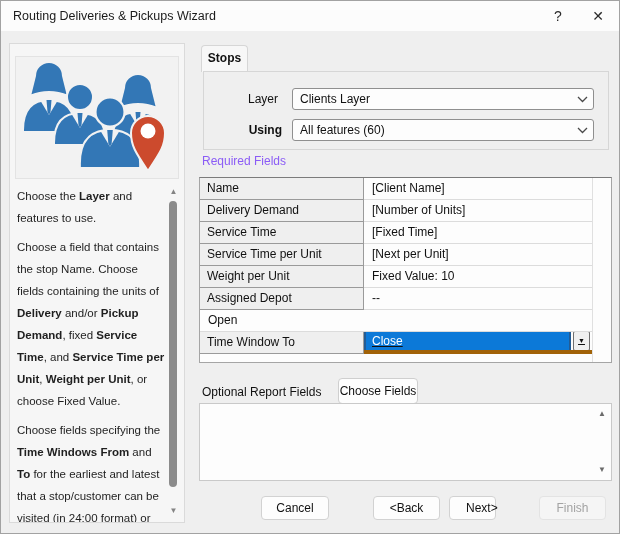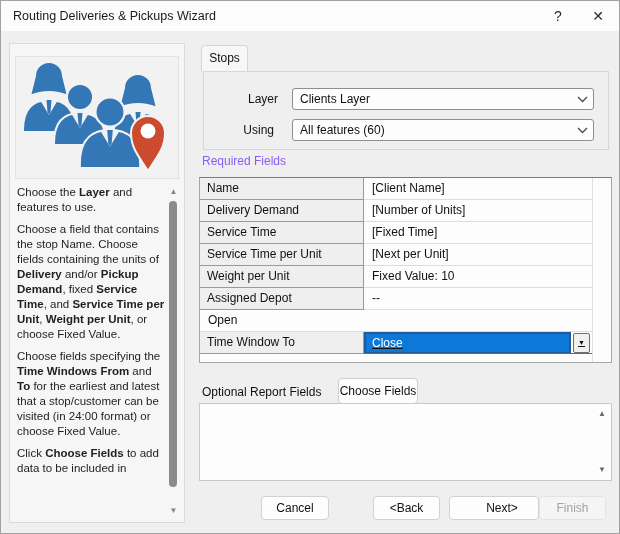--- a/index.html
+++ b/index.html
@@ -31,21 +31,21 @@
   .left-panel {
     position:absolute; left:8px; top:42px; width:176px; height:480px;
     background:#f6f6f6; border:1px solid #dadada; overflow:hidden;
   }
   .illustration {
     position:absolute; left:5px; top:12px; width:164px; height:123px;
     background:#f2f2f2; border:1px solid #e3e3e3;
   }
   .instructions {
     position:absolute; left:7px; top:141px; width:148px; bottom:0;
-    font-size:11.5px; line-height:15px; color:#1f1f1f; overflow:hidden;
+    font-size:11.5px; line-height:22px; color:#1f1f1f; overflow:hidden;
   }
   .instructions .para { margin-bottom:7px; }
   .instructions b { font-weight:bold; }
 
   .side-scrollbar {
     position:absolute; left:156px; top:141px; width:15px; bottom:5px;
   }
   .scroll-arrow {
     position:absolute; left:0; width:15px; height:13px; text-align:center;
     font-size:8px; color:#848484; line-height:13px;
@@ -55,21 +55,21 @@
   .scroll-thumb {
     position:absolute; left:3px; top:16px; bottom:30px; width:8px;
     background:#8b8b8b; border-radius:4px;
   }
 
   
   .tab {
     position:absolute; left:200px; top:44px; width:47px; height:27px;
     background:#f7f7f7; border:1px solid #d6d6d6; border-bottom:none;
     border-radius:4px 4px 0 0; font-size:12px; color:#111;
-    text-align:center; line-height:25px;
+    text-align:center; line-height:25px;font-weight:bold;
   }
 
   
   .groupbox {
     position:absolute; left:202px; top:70px; width:406px; height:79px;
     border:1px solid #d6d6d6;
   }
   .field-label {
     position:absolute; width:70px; text-align:right; font-size:12px; color:#111;
   }
@@ -94,21 +94,21 @@
   .g-label {
     width:164px; background:#efefef; border-right:1px solid #9a9a9a;
     border-bottom:1px solid #9a9a9a; font-size:12px; color:#111;
     line-height:21px; padding-left:7px; overflow:hidden; white-space:nowrap;
   }
   .g-value {
     flex:1; background:#fdfdfd; border-bottom:1px solid #dcdcdc;
     font-size:12px; color:#111; line-height:21px; padding-left:8px;
     overflow:hidden; white-space:nowrap; display:flex; align-items:center;
   }
-  .g-value.sel { padding:0 1px 0 0; border-bottom:1px solid #a16207;text-decoration:underline; }
+  .g-value.sel { padding:0 1px 0 0; border-bottom:4px solid #a16207;text-decoration:underline; }
   .sel-combo {
     flex:1; height:22px; background:#0c79d8; border:2px solid #235c95;
     color:#fff; line-height:18px; padding-left:6px; overflow:hidden; white-space:nowrap;
   }
   .drop-btn {
     width:17px; height:20px; margin:1px 1px 1px 2px; background:#f0f0f0;
     border:1px solid #6f6f6f; font-size:7px; color:#111; text-align:center;
     line-height:18px; border-radius:2px;
   }
   .grid-strip-right {
@@ -136,21 +136,21 @@
   .lb-arrow.down { bottom:2px; }
 
   
   .btn {
     position:absolute; top:495px; height:24px; background:#fdfdfd;
     border:1px solid #d2d2d2; border-radius:4px; font-size:12px; color:#111;
     font-family:"Liberation Sans", sans-serif;
   }
   .btn-cancel { left:260px; width:68px; }
   .btn-back   { left:372px; width:67px; }
-  .btn-next   { left:448px; width:90px;padding-left:16px; }
+  .btn-next   { left:448px; width:47px;padding-left:16px; }
   .btn-finish { left:538px; width:67px; color:#a3a3a3; border-color:#e3e3e3; background:#f5f5f5; }
 </style>
 </head>
 <body>
 
 <div class="window">
 
   <div class="titlebar">
     <span class="title">Routing Deliveries &amp; Pickups Wizard</span>
     <button class="tb-btn tb-help">?</button>
@@ -217,21 +217,21 @@
   <div class="groupbox">
     <div class="field-label" style="left:4px; top:20px;">Layer</div>
     <div class="combobox" style="left:88px; top:16px; width:302px;">
       <span class="combo-text">Clients Layer</span>
       <span class="combo-chevron">
         <svg width="11" height="7" viewBox="0 0 11 7">
             <polyline points="1,1 5.5,5.5 10,1" fill="none" stroke="#4a4a4a" stroke-width="1.3"></polyline>
           </svg>
       </span>
     </div>
-    <div class="field-label" style="left:0; top:51px;">Using</div>
+    <div class="field-label" style="left:8px; top:51px;font-weight:bold;">Using</div>
     <div class="combobox" style="left:88px; top:47px; width:302px;">
       <span class="combo-text">All features (60)</span>
       <span class="combo-chevron">
         <svg width="11" height="7" viewBox="0 0 11 7">
             <polyline points="1,1 5.5,5.5 10,1" fill="none" stroke="#4a4a4a" stroke-width="1.3"></polyline>
           </svg>
       </span>
     </div>
   </div>
 

